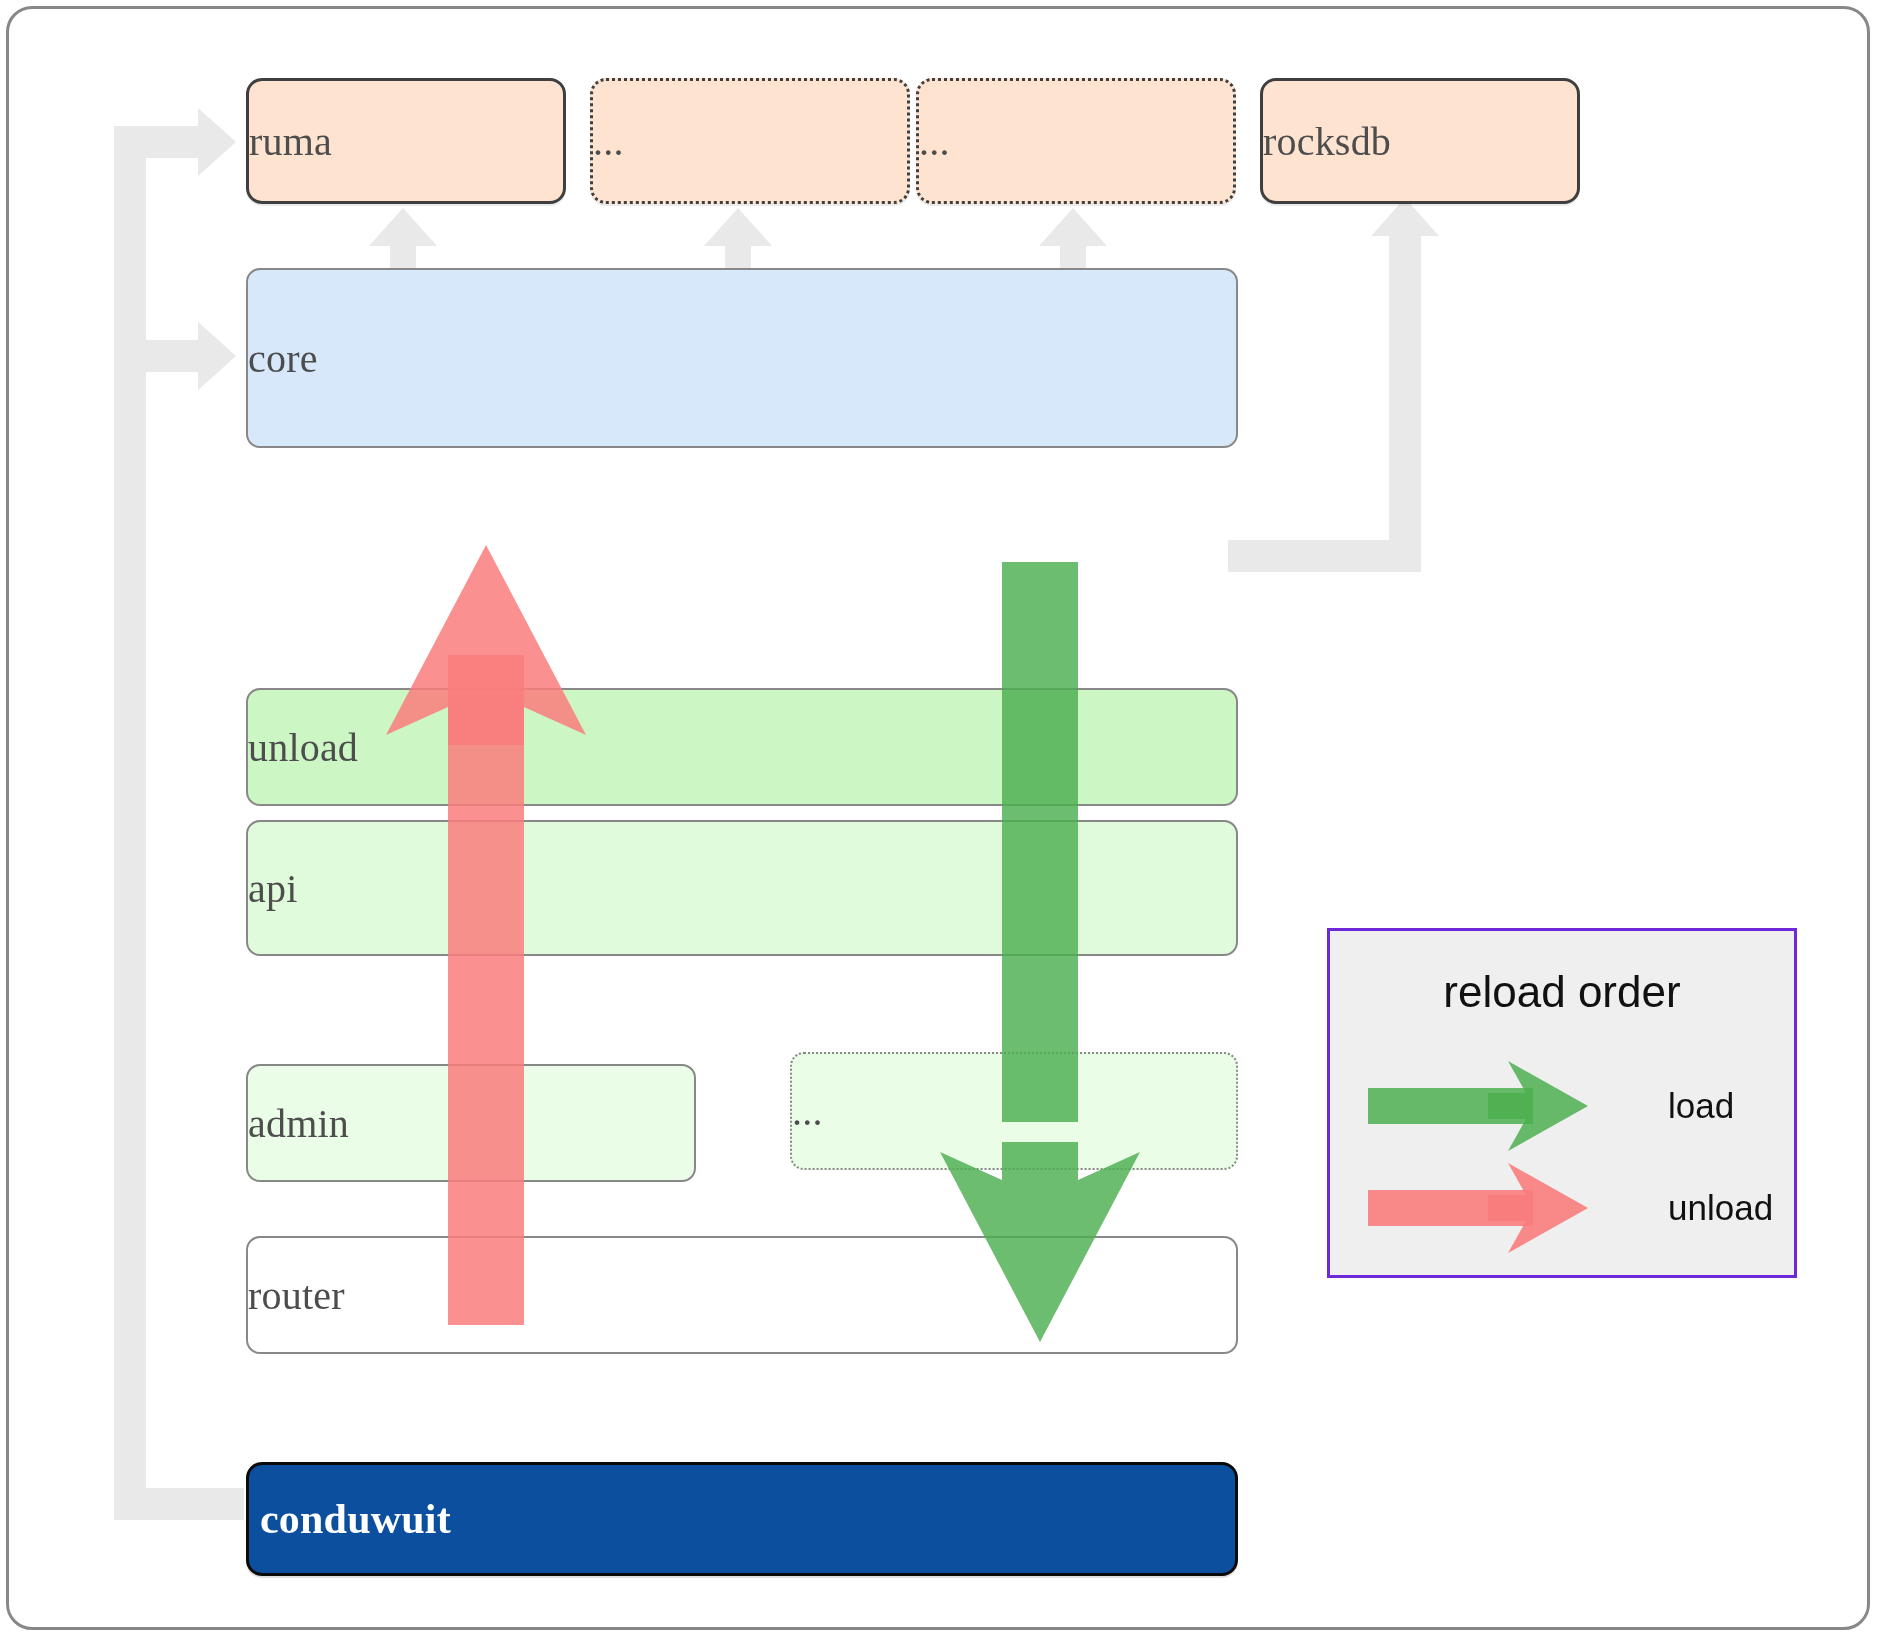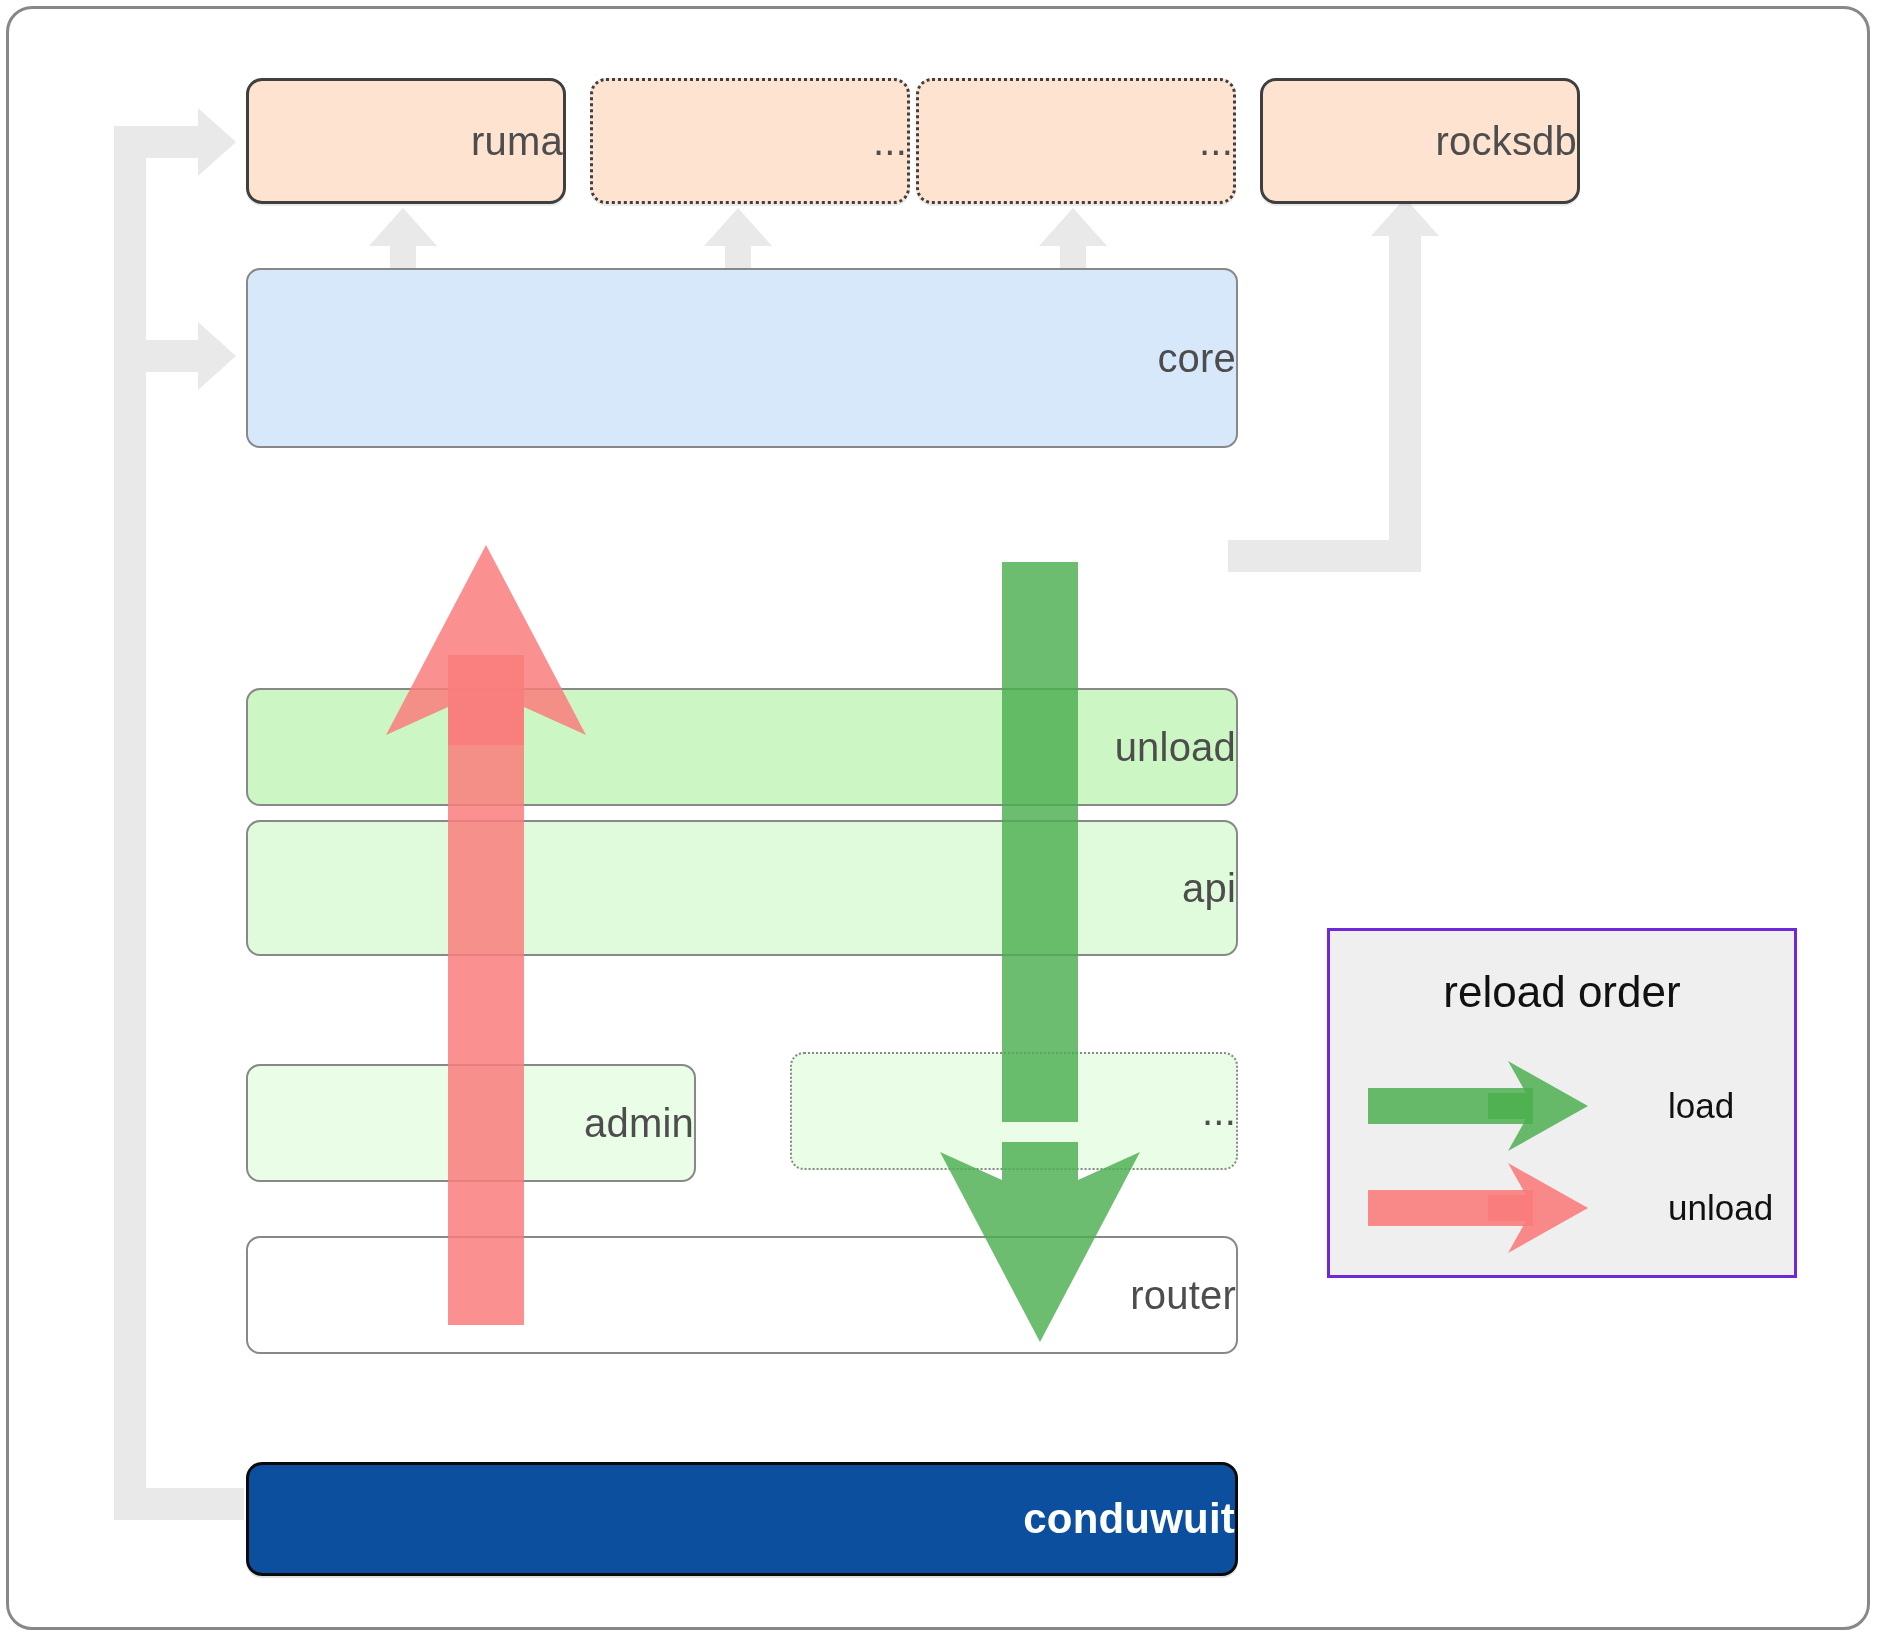--- a/index.html
+++ b/index.html
@@ -30,25 +30,25 @@
     box-sizing: border-box;
     background: #ffffff;
   }
 
   
   .node {
     position: absolute;
     box-sizing: border-box;
     display: flex;
     align-items: center;
-    justify-content: flex-end;
+    justify-content: flex-start;
     border-radius: 14px;
     color: #4d4d4d;
     font-size: 40px;
-    font-family: Liberation Sans, sans-serif;
+    font-family: Liberation Serif, serif;
     letter-spacing: .2px;
     z-index: 5;
   }
   .node .lbl { position: relative; z-index: 2; pointer-events: none; }
 
   
   .dep {
     background: #fde3d0;
     border: 3px solid #3f3f3f;
     border-radius: 16px;
@@ -190,21 +190,21 @@
   </div>
 
   <div class="node crate c-dots" style="left:790px; top:1052px; width:448px; height:118px;">
     <span class="lbl">...</span>
   </div>
 
   <div class="node crate c-router" style="left:246px; top:1236px; width:992px; height:118px;">
     <span class="lbl">router</span>
   </div>
 
-  <div class="node bin" style="left:246px; top:1462px; width:992px; height:114px;">
+  <div class="node bin" style="left:246px; top:1462px; width:992px; height:114px;padding-left:11px;">
     <span class="lbl">conduwuit</span>
   </div>
 
   <div class="bigarrow" style="left:386px; top:545px; width:200px; height:780px;">
     <svg width="200" height="780" viewBox="0 0 200 780">
 
       <rect x="62" y="110" width="76" height="670" fill="#f97c7c" opacity="0.85"></rect>
 
       <polygon points="100,0 200,190 138,162 138,200 62,200 62,162 0,190" fill="#f97c7c" opacity="0.85"></polygon>
     </svg>

